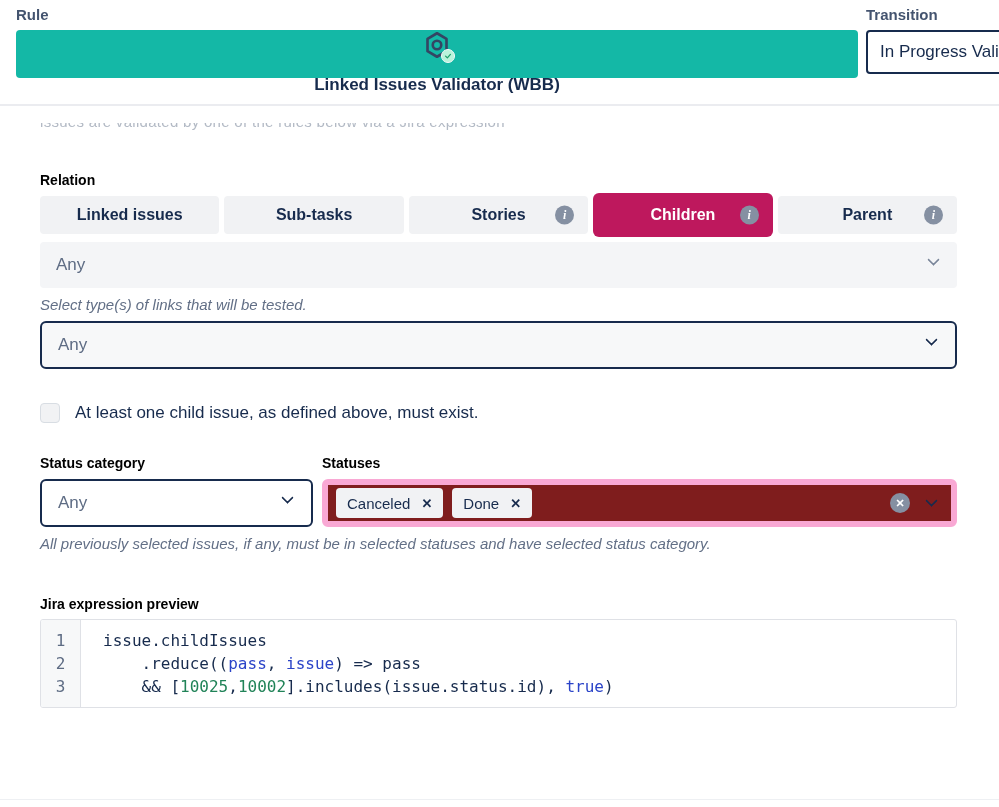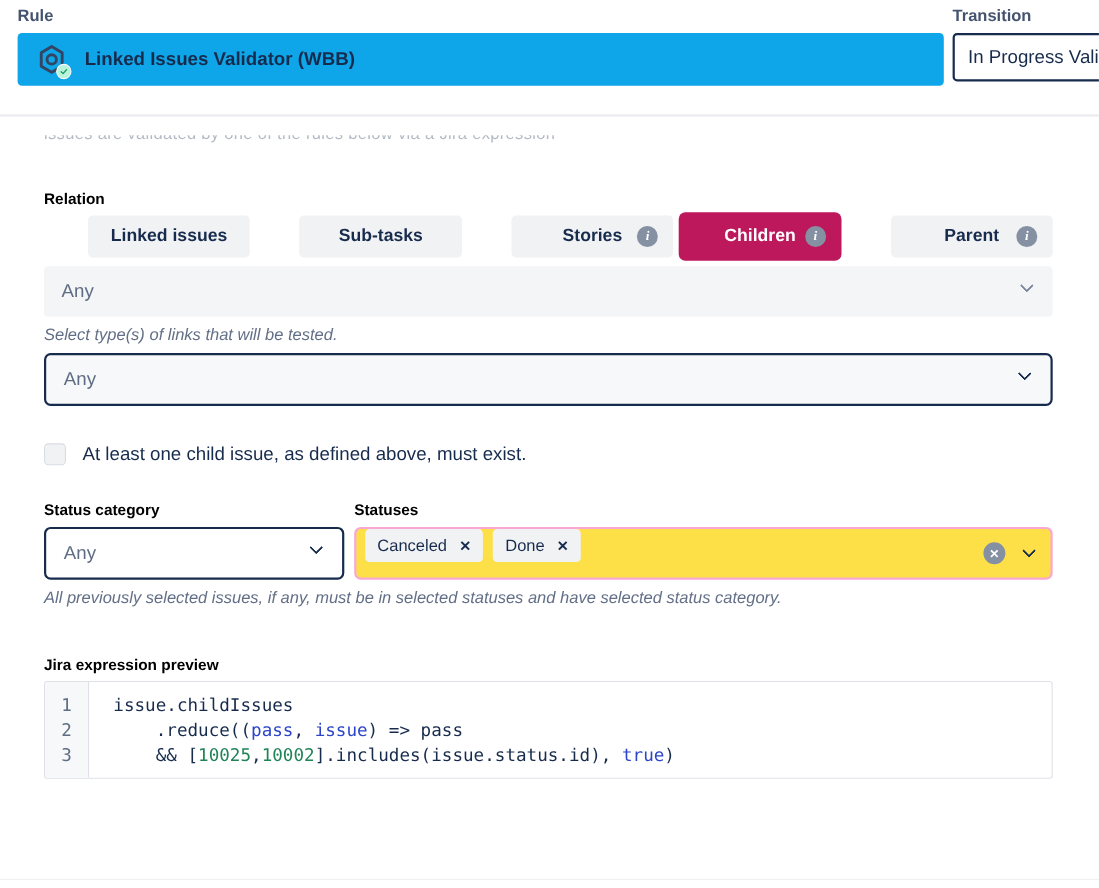--- a/index.html
+++ b/index.html
@@ -11,22 +11,22 @@
     color:#172b4d;
     overflow:hidden;
     position:relative;
   }
   
   .header { display:flex; padding:6px 0 0 16px; align-items:flex-start; }
   .header-left { width:842px; flex-shrink:0; }
   .header-right { margin-left:8px; flex-shrink:0; }
   .field-label { font-size:15px; font-weight:700; color:#44546f; margin-bottom:7px; }
   .rule-card {
-    height:48px; background:#0ea5e9; border-radius:4px;
-    display:flex; align-items:center; padding:0 16px; gap:15px;
+    height:48px; background:#14b8a6; border-radius:4px;
+    display:flex; align-items:center; padding:0 16px; gap:15px;flex-direction:column;
   }
   .rule-icon { position:relative; width:30px; height:30px; display:inline-block; }
   .rule-icon svg { display:block; }
   .rule-badge {
     position:absolute; right:-3px; bottom:-3px;
     width:14px; height:14px; border-radius:50%;
     background:#baf3db; border:1.5px solid #f7f8f9;
     display:flex; align-items:center; justify-content:center;
   }
   .rule-badge svg { display:block; }
@@ -43,21 +43,21 @@
   .content { padding:0 42px 0 40px; }
   .clipped { height:9px; overflow:hidden; margin-top:17px; }
   .clipped span { display:block; margin-top:-10px; color:#b3bac5; font-size:15px; letter-spacing:.3px; }
   .section-label { font-size:14px; font-weight:700; color:#000000; }
   
   .segmented { display:flex; gap:5px; height:38px; margin-top:8px; }
   .seg-btn {
     flex:1; position:relative; border:none; background:#f1f2f4; border-radius:4px;
     display:flex; align-items:center; justify-content:center;
     font-family:inherit; font-size:16px; font-weight:600; color:#172b4d;
-    cursor:pointer; padding:0;margin-left:40px;
+    cursor:pointer; padding:0;
   }
   .seg-btn.selected {
     background:#be185d; color:#ffffff; border-radius:6px;
     margin:-3px 0; z-index:2;
   }
   .info-i {
     position:absolute; right:14px; top:50%; transform:translateY(-50%);
     width:19px; height:19px; border-radius:50%;
     background:#8590a2; color:#fff; font-size:12px; font-weight:700;
     display:flex; align-items:center; justify-content:center;
@@ -86,22 +86,22 @@
   .checkbox {
     width:20px; height:20px; background:#f1f2f4;
     border:1px solid #d8dde3; border-radius:4px; cursor:pointer; flex-shrink:0;
   }
   .check-label { font-size:17px; color:#172b4d; }
   
   .status-row { display:flex; gap:9px; margin-top:32px; }
   .status-col-left { width:273px; flex-shrink:0; }
   .status-col-right { flex:1; min-width:0; }
   .multi-select {
-    height:48px; background:#fde047; border:2px solid #f9a8d4; border-radius:6px; margin-top:8px;
-    display:flex; padding:0 15px 0 8px; gap:9px; cursor:pointer;
+    height:48px; background:#7f1d1d; border:6px solid #f9a8d4; border-radius:6px; margin-top:8px;
+    display:flex; align-items:center; padding:0 15px 0 8px; gap:9px; cursor:pointer;
   }
   .chip {
     background:#f1f2f4; border-radius:4px; height:30px;
     display:flex; align-items:center; padding:0 11px; gap:11px;
     font-size:15px; color:#172b4d; white-space:nowrap;
   }
   .chip .chip-x { font-size:13px; font-weight:700; color:#172b4d; cursor:pointer; }
   .ms-icons { margin-left:auto; display:flex; align-items:center; gap:17px; }
   .clear-icon {
     width:20px; height:20px; border-radius:50%; background:#8590a2;

